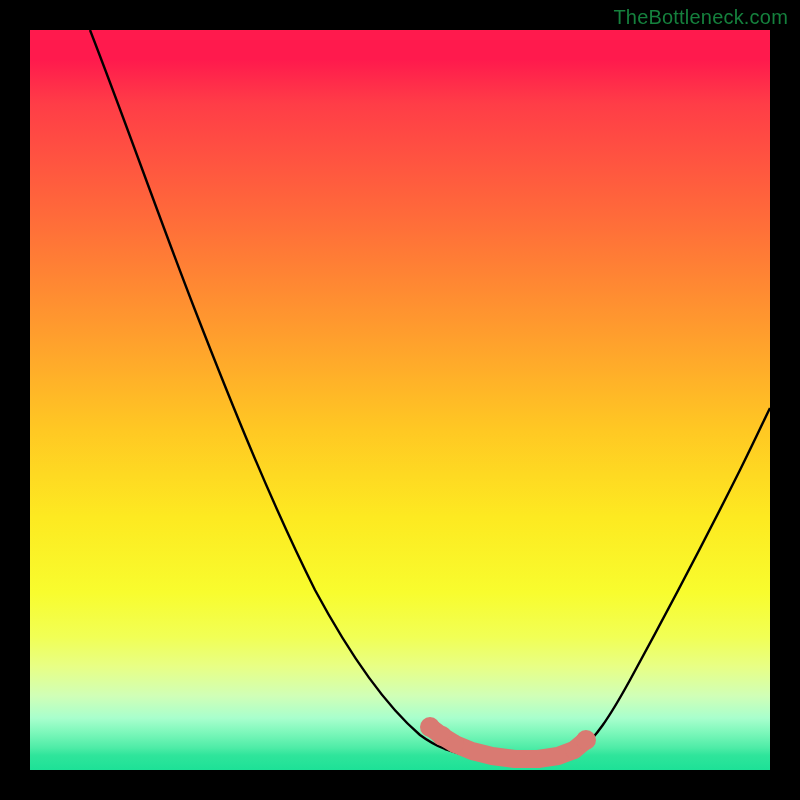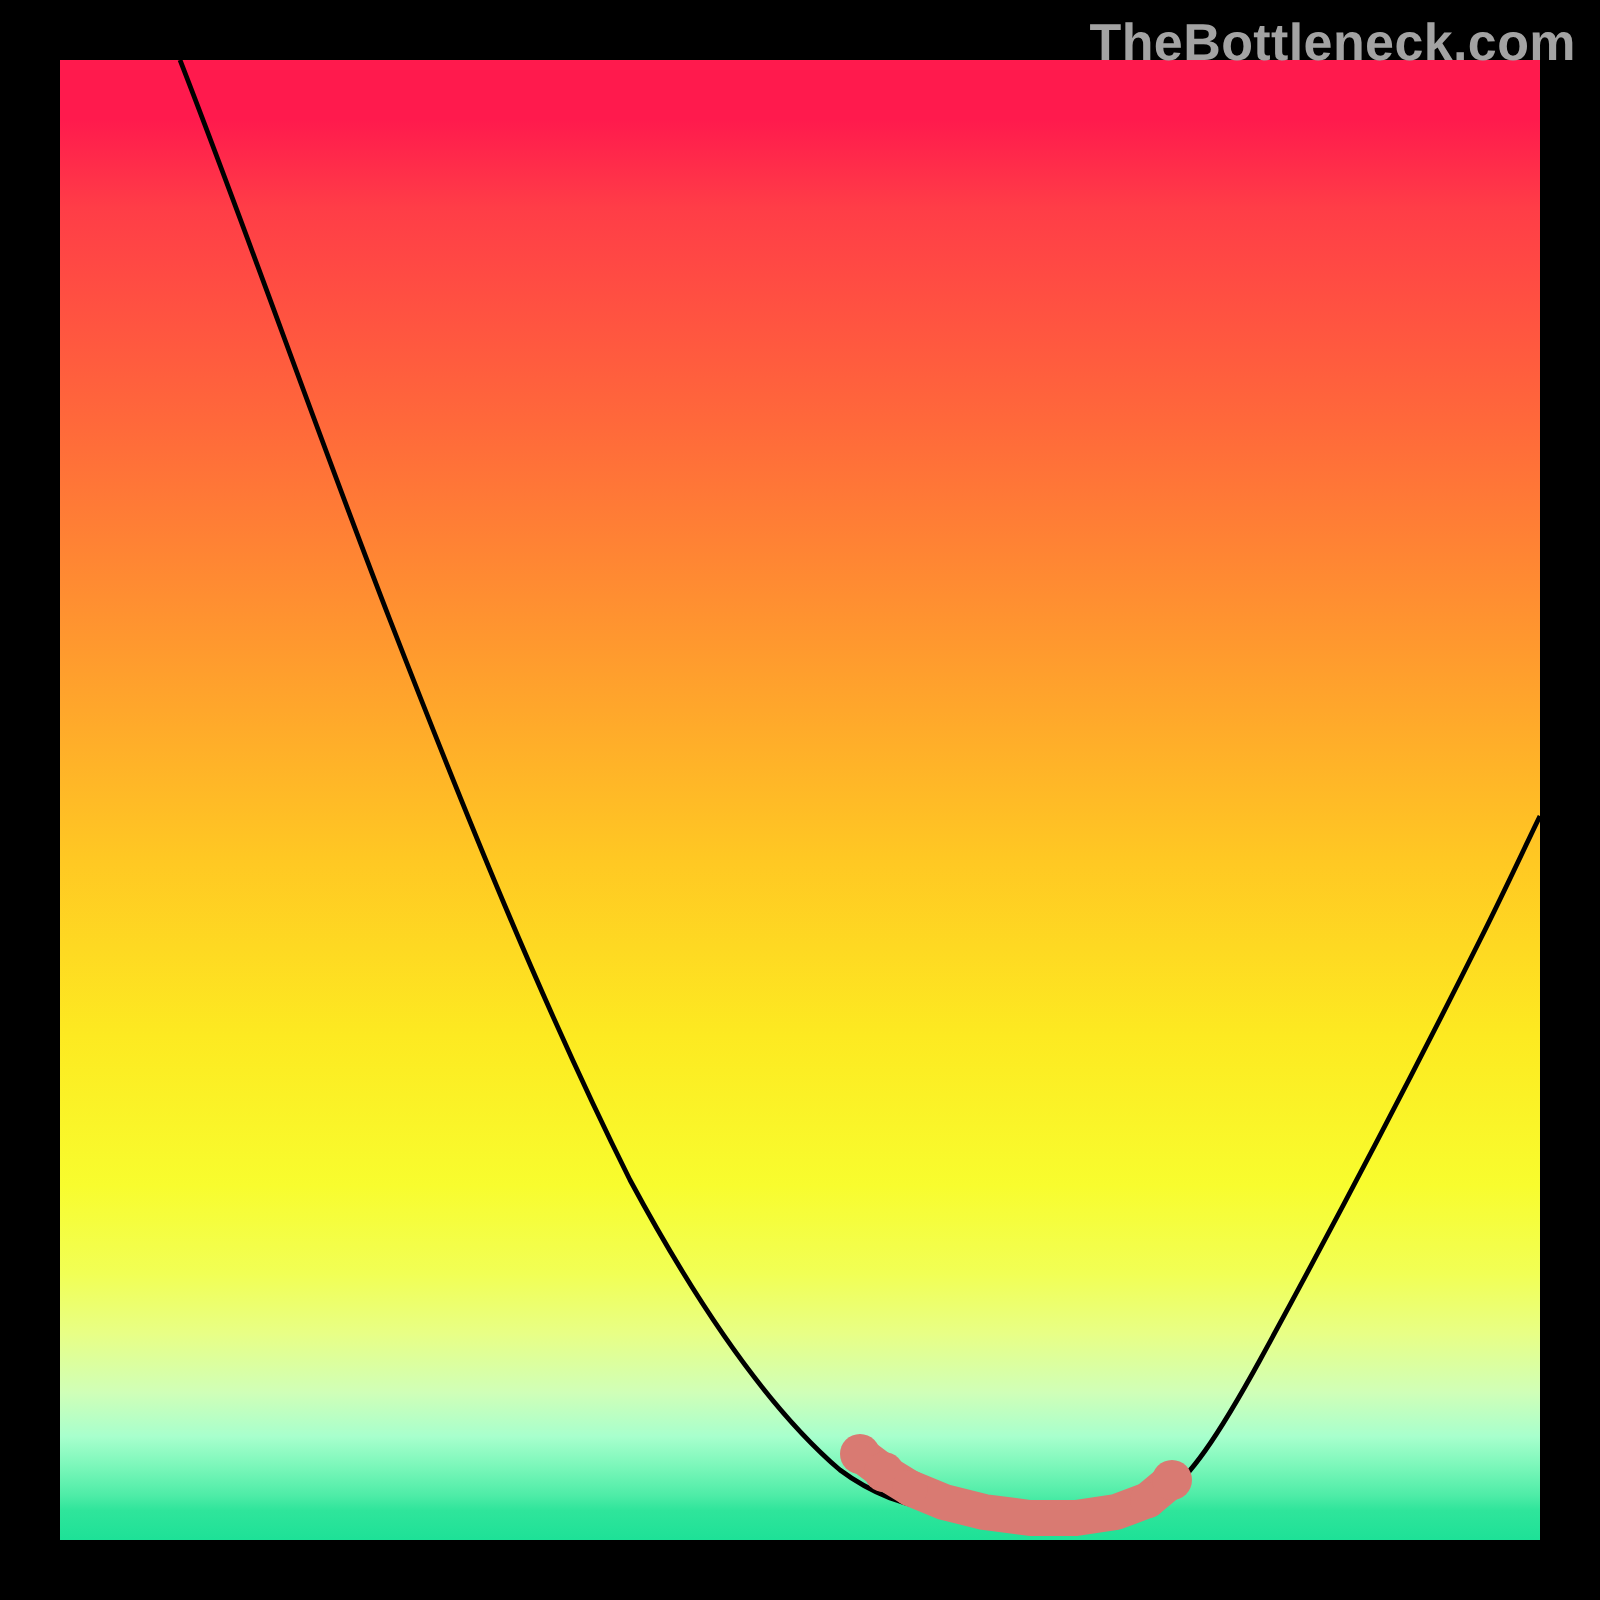--- a/index.html
+++ b/index.html
@@ -39,23 +39,23 @@
       #7bf7ba 95%,
       #4eeca7 97%,
       #2fe59b 98%,
       #1de197 100%
     );
   }
   .watermark {
     position: absolute;
     top: 6px;
     right: 12px;
-    color: #a3a3a3;
-    font-size: 26px;
-    font-weight: 700;
+    color: #15803d;
+    font-size: 20px;
+    font-weight: 400;
     letter-spacing: 0.2px;
   }
   svg.curve {
     position: absolute;
     inset: 0;
     width: 740px;
     height: 740px;
   }
 </style>
 </head>

